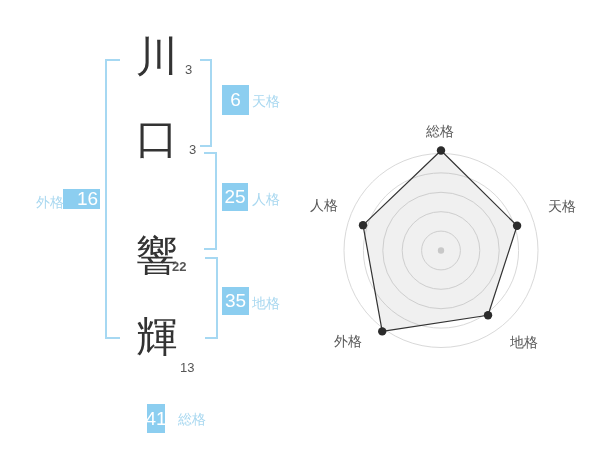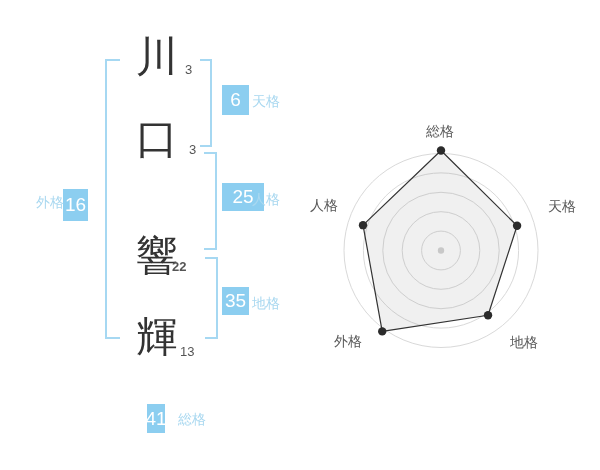--- a/index.html
+++ b/index.html
@@ -14,40 +14,40 @@
   .kanji{
     position:absolute;left:127px;width:60px;
     font-size:42px;line-height:42px;color:#333;
     text-align:center;font-weight:500;
   }
   .k0{top:36px;} .k1{top:118px;} .k2{top:235px;} .k3{top:316px;}
   .strokes{
     position:absolute;font-size:13px;line-height:14px;color:#555;
   }
   .s0{left:185px;top:63px;} .s1{left:189px;top:143px;}
-  .s2{left:172px;top:260px;font-weight:bold;} .s3{left:180px;top:345px;text-align:center;}
+  .s2{left:172px;top:260px;font-weight:bold;} .s3{left:180px;top:361px;text-align:center;}
 
   .bracket{position:absolute;border:0 solid #a6d8f2;}
   .bk-gaikaku{left:105px;top:59px;width:13px;height:276px;
     border-left-width:2px;border-top-width:2px;border-bottom-width:2px;}
   .bk-tenkaku{left:200px;top:59px;width:10px;height:84px;
     border-right-width:2px;border-top-width:2px;border-bottom-width:2px;}
   .bk-jinkaku{left:204px;top:152px;width:11px;height:94px;
     border-right-width:2px;border-top-width:2px;border-bottom-width:2px;}
   .bk-chikaku{left:205px;top:257px;width:11px;height:78px;
     border-right-width:2px;border-top-width:2px;border-bottom-width:2px;}
 
   .badge{
     position:absolute;background:#8ccef0;color:#fff;
     font-size:19px;display:flex;align-items:center;justify-content:center;
   }
   .bd-tenkaku{left:222px;top:85px;width:27px;height:30px;}
-  .bd-jinkaku{left:222px;top:183px;width:42px;height:28px;}
+  .bd-jinkaku{left:222px;top:183px;width:26px;height:28px;}
   .bd-chikaku{left:222px;top:287px;width:27px;height:28px;}
-  .bd-gaikaku{left:63px; top:189px;width:25px;height:32px;}
+  .bd-gaikaku{left:63px; top:189px;width:25px;height:20px;padding-left:12px;}
   .bd-soukaku{left:147px;top:404px;width:18px;height:29px;}
 
   .blabel{position:absolute;color:#a9d8f0;font-size:14px;line-height:15px;}
   .bl-tenkaku{left:252px;top:94px;}
   .bl-jinkaku{left:252px;top:192px;}
   .bl-chikaku{left:252px;top:296px;}
   .bl-gaikaku{left:36px; top:195px;}
   .bl-soukaku{left:178px;top:412px;}
 
   

